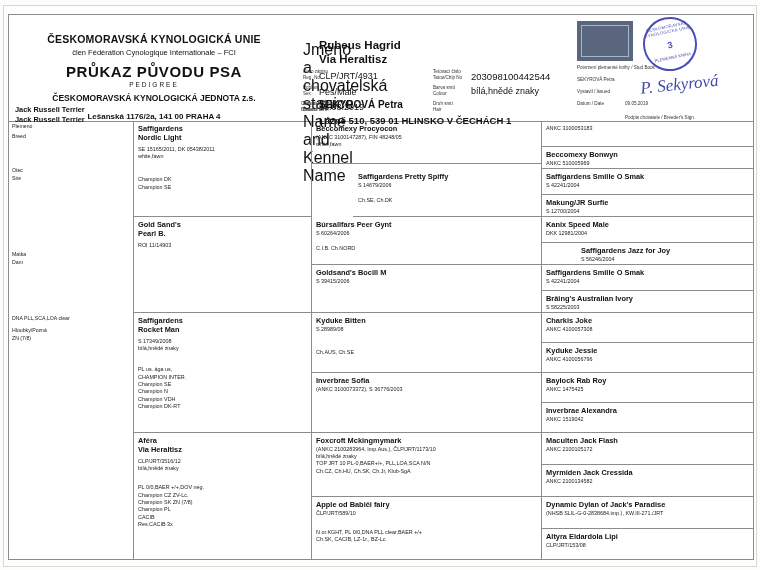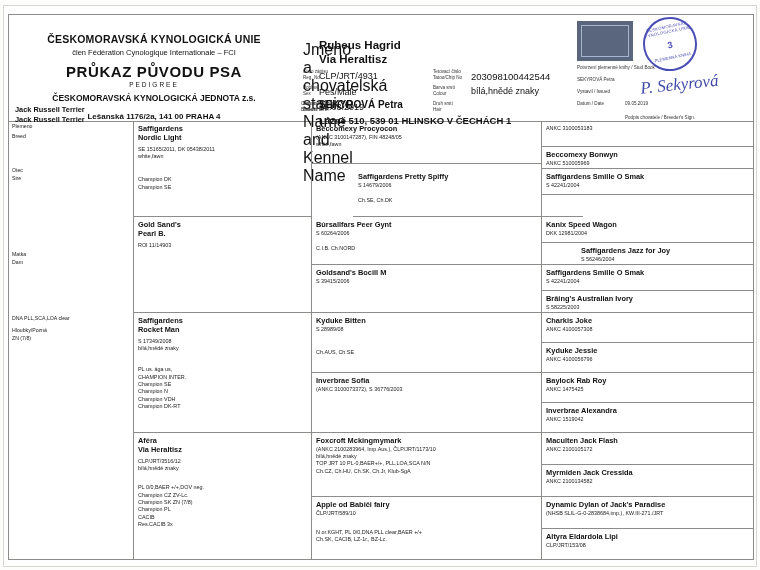--- a/index.html
+++ b/index.html
@@ -337,22 +337,26 @@
             <div class="sm">ANKC 3100053183</div>
           </div>
         <div class="cell" style="top:26px;height:22px;">
             <div class="nm2">Beccomexy Bonwyn</div>
             <div class="sm">ANKC 510005969</div>
           </div>
         <div class="cell" style="top:48px;height:26px;">
             <div class="nm2">Saffigardens Smille O Smak</div>
             <div class="sm">S 42241/2004</div>
           </div>
+        <div class="cell" style="top:74px;height:22px;">
+            <div class="nm2">Makung/JR Surfie</div>
+            <div class="sm">S 12700/2004</div>
+          </div>
         <div class="cell" style="top:96px;height:26px;">
-            <div class="nm2">Kanix Speed Wagon</div>
+            <div class="nm2">Kanix Speed Male</div>
             <div class="sm">DKK 12981/2004</div>
           </div>
         <div class="cell" style="top:122px;height:22px;padding-left:40px;">
             <div class="nm2">Saffigardens Jazz for Joy</div>
             <div class="sm">S 56246/2004</div>
           </div>
         <div class="cell" style="top:144px;height:26px;">
             <div class="nm2">Saffigardens Smille O Smak</div>
             <div class="sm">S 42241/2004</div>
           </div>

